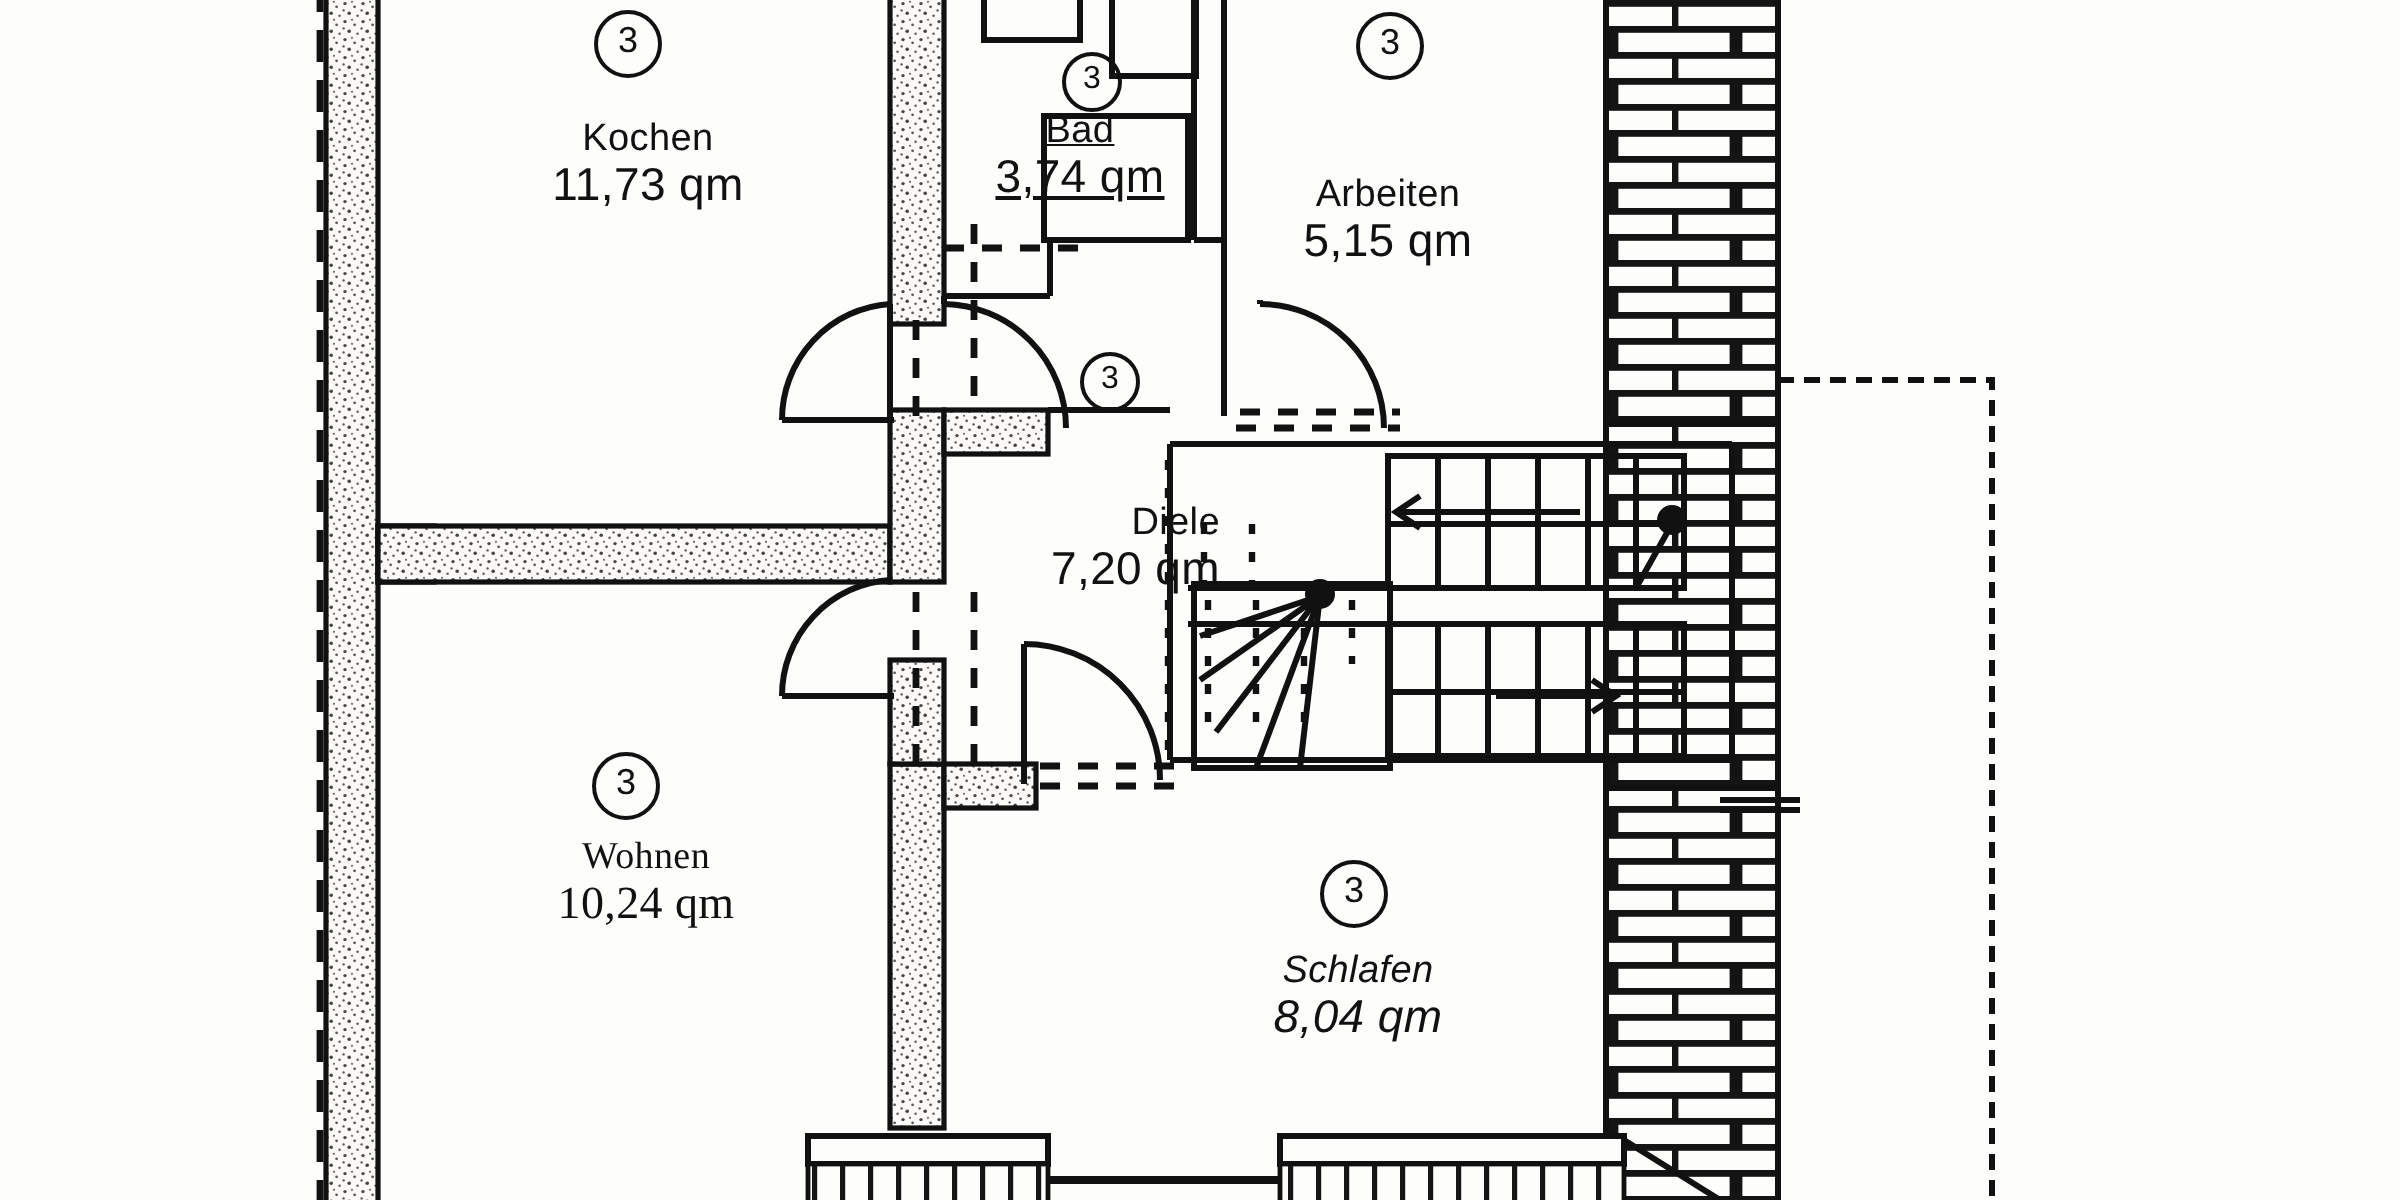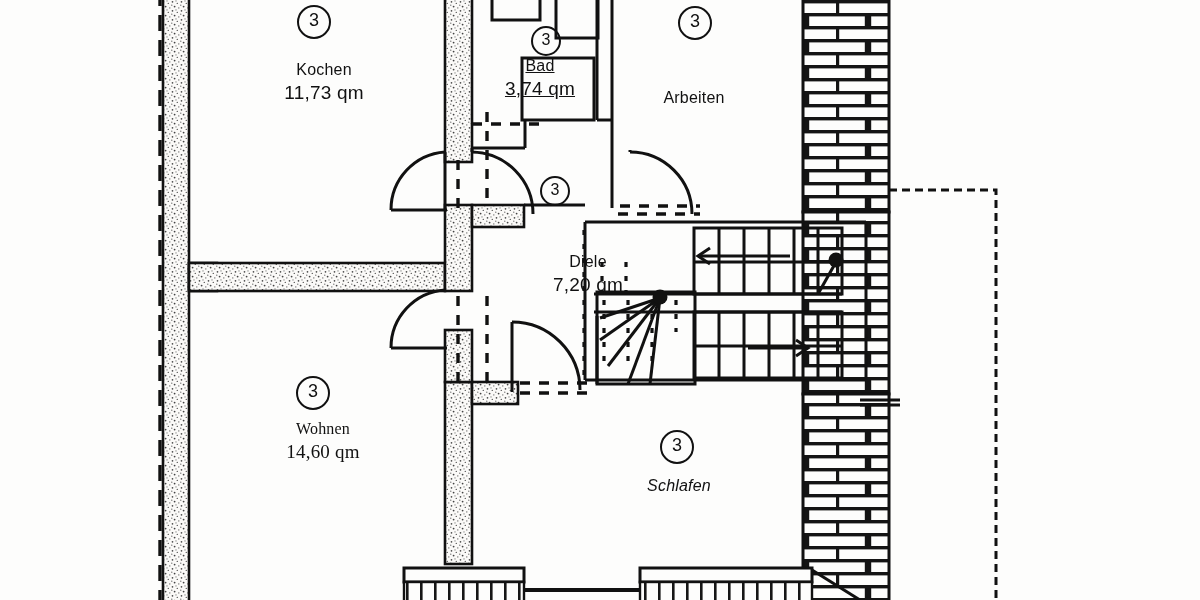--- a/index.html
+++ b/index.html
@@ -24,26 +24,26 @@
   }
   .room-label {
     position: absolute;
     text-align: center;
     color: #111111;
     font-family: "Liberation Sans", sans-serif;
     white-space: nowrap;
     pointer-events: none;
   }
   .room-name {
-    font-size: 16px;
+    font-size: 19px;
     line-height: 23px;
     letter-spacing: 0.2px;
   }
   .room-area {
-    font-size: 19px;
+    font-size: 23px;
     line-height: 23px;
     letter-spacing: 0.2px;
   }
   .marker-num {
     position: absolute;
     width: 30px;
     height: 30px;
     border: 2.2px solid #111111;
     border-radius: 50%;
     text-align: center;
@@ -301,29 +301,31 @@
     <div class="room-area">11,73 qm</div>
   </div>
 
   <div class="room-label" style="left:472px; top:54px; width:136px;text-decoration:underline;">
     <div class="room-name">Bad</div>
     <div class="room-area">3,74 qm</div>
   </div>
 
   <div class="room-label" style="left:620px; top:58px; width:148px;margin-top:28px;">
     <div class="room-name">Arbeiten</div>
-  </div>
-
-  <div class="room-label" style="left:470px; top:250px; width:140px; text-align:center;margin-left:48px;">
+    <div class="room-area">5,15 qm</div>
+  </div>
+
+  <div class="room-label" style="left:470px; top:250px; width:140px; text-align:right;">
     <div class="room-name">Diele</div>
     <div class="room-area">7,20 qm</div>
   </div>
 
   <div class="room-label" style="left:245px; top:417px; width:156px;font-family:Liberation Serif, serif;">
     <div class="room-name">Wohnen</div>
-    <div class="room-area">14,60 qm</div>
+    <div class="room-area">10,24 qm</div>
   </div>
 
   <div class="room-label" style="left:604px; top:474px; width:150px;font-style:italic;">
     <div class="room-name">Schlafen</div>
+    <div class="room-area">8,04 qm</div>
   </div>
 
 </div>
 
 </body></html>

